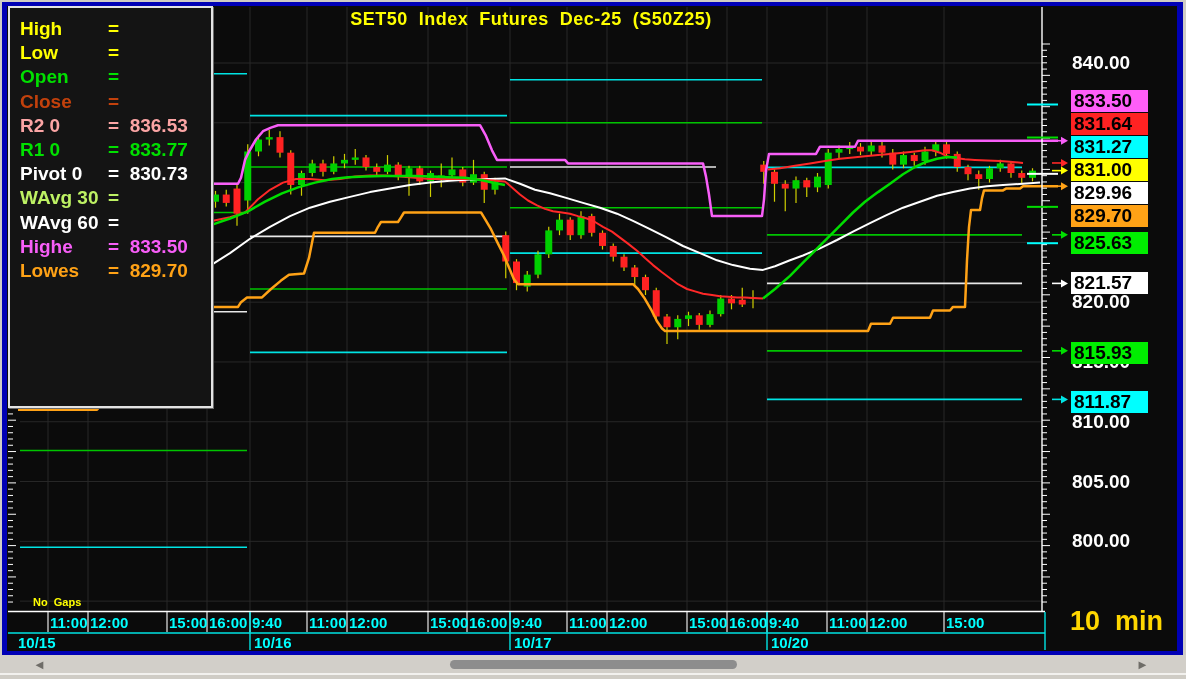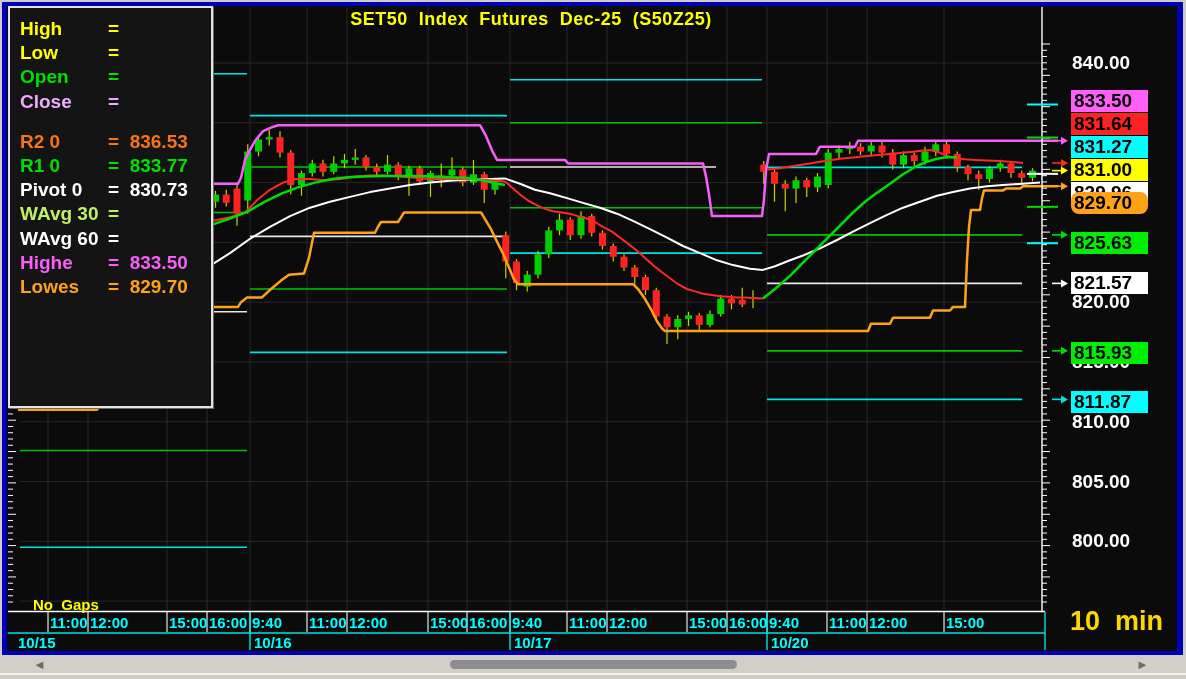--- a/index.html
+++ b/index.html
@@ -16,21 +16,21 @@
   .lrow{display:flex;font-size:19px;font-weight:bold;line-height:24.2px;white-space:pre;}
   .lrow .ll{width:88px;flex:0 0 88px;}
   .plabel{position:absolute;left:1072px;width:78px;color:#ffffff;font-size:19px;font-weight:bold;
           height:22px;line-height:22px;}
   .badge{position:absolute;left:1071px;width:77px;height:22px;color:#000;font-size:19px;
          font-weight:bold;line-height:22px;padding-left:3px;}
   .tlabel{position:absolute;top:614px;height:29px;line-height:17px;color:#00ffff;
           font-size:15px;font-weight:bold;white-space:pre;text-align:center;}
   .dlabel{position:absolute;top:635px;height:15px;line-height:15px;color:#00ffff;
           font-size:15px;font-weight:bold;}
-  .nogaps{position:absolute;left:33px;top:596px;color:#ffff00;font-size:15px;font-weight:bold;white-space:pre;}
+  .nogaps{position:absolute;left:33px;top:596px;color:#ffff00;font-size:11px;font-weight:bold;white-space:pre;}
   .tf{position:absolute;left:1070px;top:606px;color:#ffd700;font-size:27px;font-weight:bold;white-space:pre;}
   .scroll{position:absolute;left:0;top:655px;width:1186px;height:20px;background:#d2cfc9;
           border-bottom:2px solid #f2f1ee;}
   .sarrow{position:absolute;top:1px;color:#6f6d68;font-size:13px;line-height:18px;cursor:pointer;}
   .sarrow.left{left:33px;}
   .sarrow.right{left:1136px;}
   .sthumb{position:absolute;top:5px;height:9px;background:#8d8d8d;border-radius:5px;cursor:grab;}
 </style>
 </head>
 <body>
@@ -517,21 +517,21 @@
       <div class="plabel" style="top: 291.16px;">820.00</div>
       <div class="plabel" style="top: 350.95px;">815.00</div>
       <div class="plabel" style="top: 410.74px;">810.00</div>
       <div class="plabel" style="top: 470.53px;">805.00</div>
       <div class="plabel" style="top: 530.32px;">800.00</div>
       <div class="badge" style="top: 90px; background: rgb(255, 94, 248);">833.50</div>
       <div class="badge" style="top: 113px; background: rgb(255, 34, 34);">831.64</div>
       <div class="badge" style="top: 136px; background: rgb(0, 255, 255);">831.27</div>
       <div class="badge" style="top: 159px; background: rgb(255, 255, 0);">831.00</div>
       <div class="badge" style="top: 182px; background: rgb(255, 255, 255);">829.96</div>
-      <div class="badge" style="top: 192px; background: rgb(255, 162, 22); border-radius: 8px;">829.70</div>
+      <div class="badge" style="top: 205px; background: rgb(255, 162, 22);">829.70</div>
       <div class="badge" style="top: 232px; background: rgb(0, 238, 0);">825.63</div>
       <div class="badge" style="top: 272px; background: rgb(255, 255, 255);">821.57</div>
       <div class="badge" style="top: 342px; background: rgb(0, 238, 0);">815.93</div>
       <div class="badge" style="top: 391px; background: rgb(0, 255, 255);">811.87</div>
     </div>
   <div id="axisbottom">
       <div class="tlabel" style="left: 50px;">11:00</div>
       <div class="tlabel" style="left: 90px;">12:00</div>
       <div class="tlabel" style="left: 169px;">15:00</div>
       <div class="tlabel" style="left: 209px;">16:00</div>
@@ -553,22 +553,22 @@
       <div class="dlabel" style="left: 254px;">10/16</div>
       <div class="dlabel" style="left: 514px;">10/17</div>
       <div class="dlabel" style="left: 771px;">10/20</div>
     </div>
   <div class="nogaps">No  Gaps</div>
   <div class="tf">10  min</div>
   <div id="legend">
       <div class="lrow" style="color: rgb(255, 255, 0);"><span class="ll">High</span><span>=</span></div>
       <div class="lrow" style="color: rgb(255, 255, 0);"><span class="ll">Low</span><span>=</span></div>
       <div class="lrow" style="color: rgb(0, 224, 0);"><span class="ll">Open</span><span>=</span></div>
-      <div class="lrow" style="color: #f0abfc;"><span class="ll">Close</span><span>=</span></div>
-      <div class="lrow" style="color: #f97316; margin-top: 16px;"><span class="ll">R2 0</span><span>=  836.53</span></div>
+      <div class="lrow" style="color: #c2410c;"><span class="ll">Close</span><span>=</span></div>
+      <div class="lrow" style="color: #fca5a5;"><span class="ll">R2 0</span><span>=  836.53</span></div>
       <div class="lrow" style="color: rgb(0, 224, 0);"><span class="ll">R1 0</span><span>=  833.77</span></div>
       <div class="lrow" style="color: rgb(255, 255, 255);"><span class="ll">Pivot 0</span><span>=  830.73</span></div>
       <div class="lrow" style="color: #bef264;"><span class="ll">WAvg 30</span><span>=</span></div>
       <div class="lrow" style="color: rgb(255, 255, 255);"><span class="ll">WAvg 60</span><span>=</span></div>
       <div class="lrow" style="color: rgb(248, 94, 248);"><span class="ll">Highe</span><span>=  833.50</span></div>
       <div class="lrow" style="color: rgb(255, 162, 22);"><span class="ll">Lowes</span><span>=  829.70</span></div>
     </div>
   <div class="scroll">
     <span class="sarrow left">◄</span>
     <div class="sthumb" id="sthumb" style="left: 450px; width: 287px;"></div>

